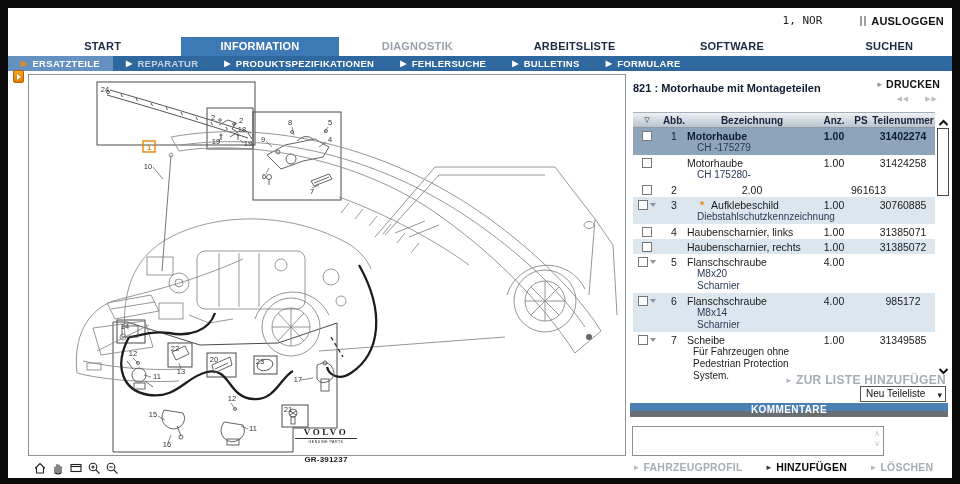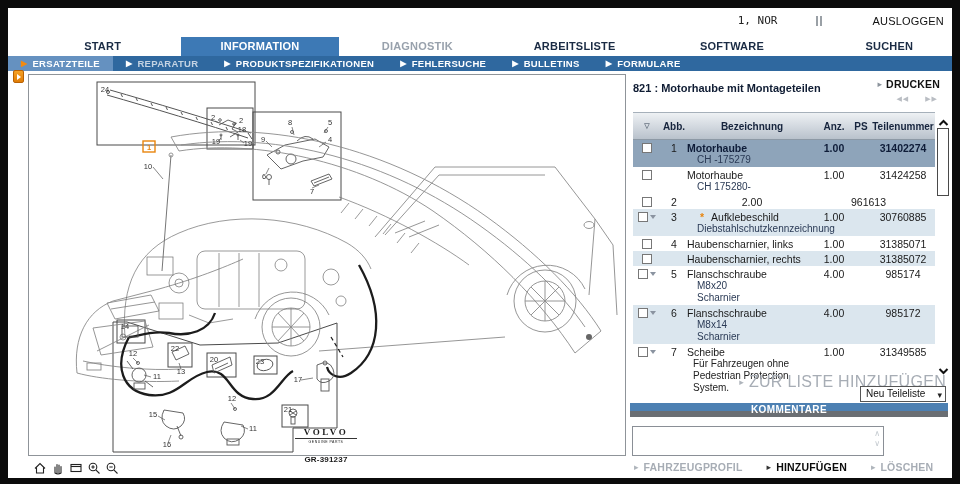--- a/index.html
+++ b/index.html
@@ -5,21 +5,21 @@
   html,body{margin:0;padding:0;background:#000;}
   *{box-sizing:border-box;}
   #stage{position:relative;width:960px;height:484px;background:#0b0b0b;font-family:"Liberation Sans",sans-serif;overflow:hidden;}
   #app{position:absolute;left:8px;top:8px;width:944px;height:470px;background:#fff;overflow:hidden;}
 
   
   .util{position:absolute;top:6px;right:8px;display:flex;align-items:center;gap:38px;}
   .user-label{font-family:"DejaVu Sans Mono",monospace;font-size:11px;color:#222;}
   .logout{display:flex;align-items:center;gap:5px;cursor:pointer;}
   .logout-icon{display:inline-block;width:6px;height:10px;border-left:2px solid #9aa0a6;border-right:2px solid #9aa0a6;}
-  .logout-label{font-size:11px;font-weight:normal;color:#111;letter-spacing:.2px;margin-left:46px;}
+  .logout-label{font-size:11px;font-weight:bold;color:#111;letter-spacing:.2px;}
 
   
   .nav{position:absolute;left:16px;top:29px;width:944px;height:19px;display:flex;}
   .nav-item{flex:1;text-align:center;font-size:11px;font-weight:bold;color:#1a2b44;line-height:19px;letter-spacing:.2px;cursor:pointer;}
   .nav-item.active{background:#3d79b5;color:#fff;}
   .nav-item.disabled{color:#98a1ac;}
 
   
   .subnav{position:absolute;left:0;top:48px;width:944px;height:15px;background:#2f689f;display:flex;align-items:stretch;}
   .sub-item{display:flex;align-items:center;gap:5px;padding:0 13px;font-size:9.5px;font-weight:bold;color:#fff;letter-spacing:.3px;cursor:pointer;}
@@ -44,21 +44,21 @@
   
   .panel{position:absolute;left:622px;top:66px;width:322px;height:404px;background:#fff;}
   .p-title{position:absolute;left:3px;top:8px;font-size:11px;font-weight:bold;color:#0f1c33;}
   .print{position:absolute;right:12px;top:4px;display:flex;gap:4px;align-items:center;cursor:pointer;}
   .print .arr{color:#8b939c;font-size:9px;}
   .print .lbl{font-size:10.5px;font-weight:bold;color:#111;letter-spacing:.2px;}
   .pager{position:absolute;right:14px;top:21px;display:flex;gap:16px;}
   .pager span{color:#b9bdc3;font-size:7px;letter-spacing:1px;cursor:pointer;}
 
   .ptable{position:absolute;left:3px;top:38px;width:302px;font-size:10.5px;color:#1a1a1a;}
-  .t-head{display:grid;grid-template-columns:28px 26px 130px 34px 20px 64px;height:28px;align-items:center;
+  .t-head{display:grid;grid-template-columns:28px 26px 130px 34px 20px 64px;height:16px;align-items:center;
           background:linear-gradient(#eef1f4,#b9c2cc);border-top:1px solid #a6b0ba;border-bottom:1px solid #8d99a5;
           font-size:10px;font-weight:bold;color:#16243d;text-align:center;}
   .t-row{display:grid;grid-template-columns:28px 26px 130px 34px 20px 64px;padding:2px 0 1px 0;background:#fff;cursor:pointer;}
   .t-row.shaded{background:#dbe6ee;}
   .t-row.selected{background:#8ea4ba;}
   .t-row.selected .cell-name .nm,.t-row.selected .cell-qty,.t-row.selected .cell-part{font-weight:bold;color:#0e1c38;}
   .cell-sel{display:flex;align-items:flex-start;justify-content:center;gap:2px;padding-top:1px;}
   .cell-sel input{appearance:none;-webkit-appearance:none;width:10px;height:10px;border:1px solid #777;background:#fff;margin:0;cursor:pointer;}
   .flag{width:0;height:0;border-left:3px solid transparent;border-right:3px solid transparent;border-top:4px solid #8a93a0;margin-top:3px;}
   .cell-abb{text-align:center;}
@@ -71,21 +71,21 @@
   .sort-icon{font-size:7px;color:#6b7684;cursor:pointer;}
 
   .vscroll{position:absolute;right:1px;top:38px;width:15px;height:260px;}
   .vs-up,.vs-down{position:absolute;left:1px;width:13px;height:10px;cursor:pointer;}
   .vs-up{top:2px;}
   .vs-down{bottom:0px;}
   .vs-thumb{position:absolute;left:1px;top:16px;width:12px;height:68px;border:1px solid #4a4a4a;background:#fff;cursor:grab;}
 
   .addlist{position:absolute;right:6px;top:299px;display:flex;gap:5px;align-items:center;cursor:default;}
   .addlist .arr{color:#aeb4bb;font-size:9px;}
-  .addlist .lbl{font-size:16px;font-weight:normal;color:#a7adb5;letter-spacing:.3px;}
+  .addlist .lbl{font-size:12px;font-weight:bold;color:#a7adb5;letter-spacing:.3px;}
   .dropdown{position:absolute;right:6px;top:312px;width:86px;height:16px;border:1px solid #555;background:#fff;
             font-size:10px;color:#111;line-height:14px;padding:0 0 0 5px;cursor:pointer;}
   .dropdown .chev{position:absolute;right:3px;top:1px;font-size:9px;color:#222;}
 
   .comments-bar{position:absolute;left:0;top:329px;width:318px;height:14px;
                 background:linear-gradient(#4d80b2 0%,#4d80b2 58%,#6a6e73 58%,#6a6e73 100%);
                 color:#fff;font-size:10px;font-weight:bold;text-align:center;line-height:14px;letter-spacing:.4px;}
   .comment-box{position:absolute;left:2px;top:352px;width:252px;height:30px;}
   .comment-box textarea{width:100%;height:100%;border:1px solid #8a8f96;resize:none;font-family:"Liberation Sans",sans-serif;font-size:10px;padding:2px;outline:none;}
   .cb-chev{position:absolute;right:4px;top:4px;display:flex;flex-direction:column;gap:2px;color:#c3c9cf;font-size:8px;line-height:8px;pointer-events:none;}
@@ -446,21 +446,20 @@
                 <span class="flag"></span>
               </div>
               <div class="cell-abb">5</div>
               <div class="cell-name">
                 <div class="line1"><span class="nm">Flanschschraube</span></div>
                 <div class="sub">M8x20</div>
                 <div class="sub">Scharnier</div>
               </div>
               <div class="cell-qty">4.00</div>
               <div class="cell-ps"></div>
-              <div class="cell-part">985174</div>
             </div>
             <div class="t-row shaded">
               <div class="cell-sel">
                 <input type="checkbox" style="">
                 <span class="flag"></span>
               </div>
               <div class="cell-abb">6</div>
               <div class="cell-name">
                 <div class="line1"><span class="nm">Flanschschraube</span></div>
                 <div class="sub">M8x14</div>

